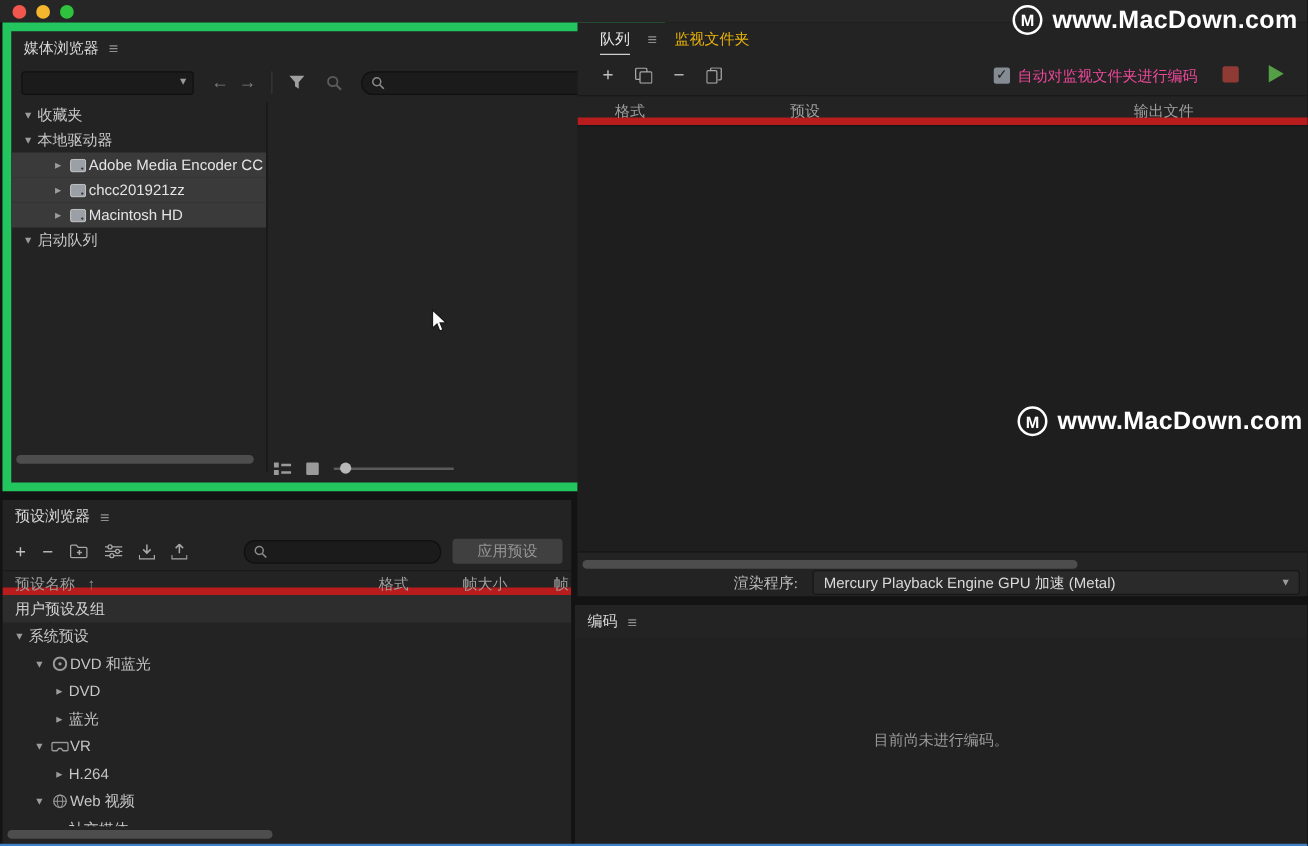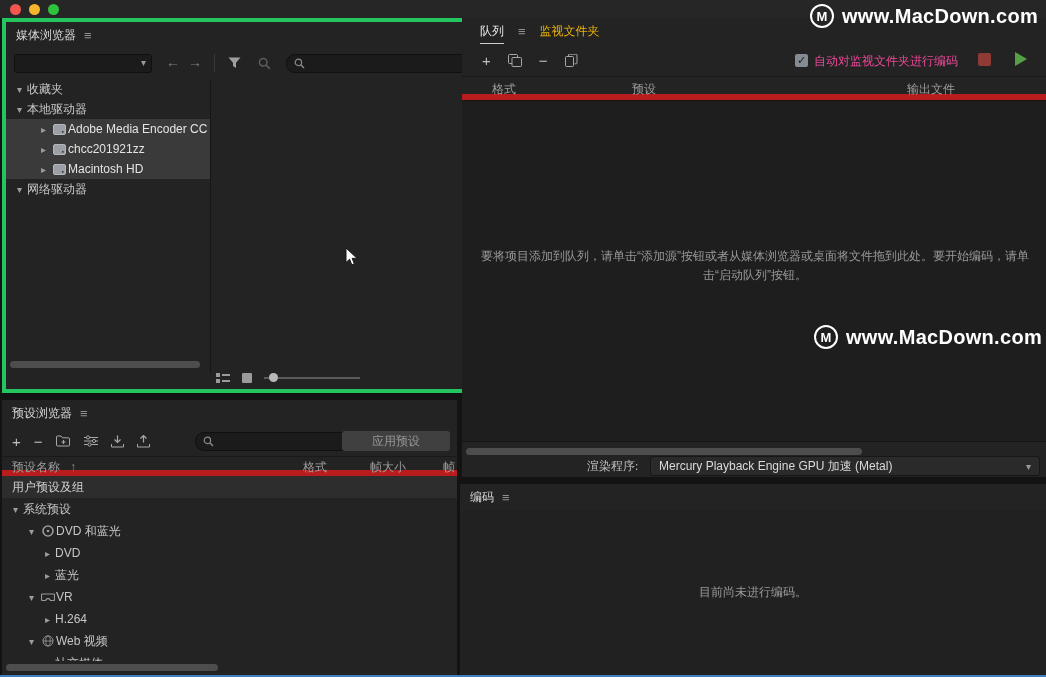--- a/index.html
+++ b/index.html
@@ -14,21 +14,21 @@
   .tl.grn{left:48px;background:#2ec23f;}
 
   
   .wm{position:absolute;display:flex;align-items:center;gap:8px;color:#ffffff;font-weight:bold;z-index:60;}
   .wm .logo{width:24px;height:24px;border:2px solid #fff;border-radius:50%;display:flex;align-items:center;justify-content:center;font-size:13px;flex:none;}
   .wm .txt{font-size:20px;letter-spacing:.3px;white-space:nowrap;}
   #wm-title{top:4px;right:8px;}
   #wm-queue{left:352px;top:224px;}
 
   .panel{position:absolute;background:#232323;}
-  #media{left:2px;top:18px;width:530px;height:375px;border:4px solid #22c55e;}
+  #media{left:2px;top:18px;width:530px;height:375px;border:7px solid #22c55e;}
   #preset{left:2px;top:400px;width:455px;height:275px;overflow:hidden;}
   #queue{left:462px;top:18px;width:586px;height:459px;overflow:hidden;}
   #encode{left:460px;top:484px;width:586px;height:191px;overflow:hidden;}
 
   .phead{height:26px;display:flex;align-items:center;gap:8px;padding:0 10px;}
   .ptitle{color:#d8d8d8;}
   .menu-ic{color:#8f8f8f;font-size:13px;line-height:1;}
 
   
   .mb-toolbar{position:absolute;top:26px;left:0;right:0;height:31px;}
@@ -54,21 +54,21 @@
   .thumb-sq{width:10px;height:10px;background:#9a9a9a;border-radius:1px;}
   .zoom{display:flex;align-items:center;width:96px;position:relative;height:14px;}
   .zoom .track{position:absolute;left:0;right:0;top:6px;height:2px;background:#5a5a5a;}
   .zoom .knob{position:absolute;left:5px;top:2px;width:9px;height:9px;border-radius:50%;background:#b8b8b8;}
 
   
   .p-toolbar{position:absolute;top:26px;left:0;right:0;height:30px;}
   .p-icons{position:absolute;left:10px;top:0;height:30px;display:flex;align-items:center;gap:13px;}
   .gicon{color:#c0c0c0;font-size:15px;line-height:1;}
   .p-search{left:193px;width:158px;}
-  .apply-btn{position:absolute;right:7px;top:5px;width:108px;height:20px;background:#404040;border-radius:3px;color:#969696;display:flex;align-items:center;justify-content:center;}
+  .apply-btn{position:absolute;right:7px;top:5px;width:88px;height:20px;background:#404040;border-radius:3px;color:#969696;display:flex;align-items:center;justify-content:center;}
   .cols{position:absolute;left:0;right:0;border-top:1px solid #191919;border-bottom:6px solid #b91c1c;color:#9e9e9e;}
   .p-cols{top:56px;height:20px;}
   .cols span{position:absolute;line-height:20px;white-space:nowrap;}
   .p-rows{position:absolute;top:76px;left:0;right:0;bottom:14px;overflow:hidden;}
   .prow{height:22px;display:flex;align-items:center;white-space:nowrap;overflow:hidden;color:#c6c6c6;}
   .prow.group{background:#2d2d2d;color:#d2d2d2;padding-left:10px;}
   .pind0{padding-left:6px;}
   .pind1{padding-left:22px;}
   .pind2{padding-left:38px;}
   .p-hscroll{left:4px;bottom:4px;width:212px;}
@@ -180,21 +180,21 @@
       <span class="ticon">
         <svg width="13" height="11" viewBox="0 0 13 11">
             <rect x="0.5" y="0.5" width="12" height="10" rx="1.5" fill="#9aa0a6" stroke="#c9c9c9" stroke-width="0.8"></rect>
             <circle cx="9.8" cy="7.8" r="0.9" fill="#2b2b2b"></circle>
           </svg>
       </span>
       <span>Macintosh HD</span>
     </div>
     <div class="trow ind1">
       <span class="caret">▾</span>
-      <span>网络驱动器</span>
+      <span>启动队列</span>
     </div>
     <div class="hbar mb-hscroll"></div>
   </div>
   <div class="mb-right"></div>
 
   <div class="mb-bottom">
     <span style="display:flex;">
       <svg width="14" height="12" viewBox="0 0 14 12">
           <rect x="0" y="1" width="4" height="4" fill="#9a9a9a"></rect>
           <rect x="6" y="2" width="8" height="2" fill="#9a9a9a"></rect>
@@ -353,21 +353,20 @@
     <span class="playbtn"></span>
   </div>
 
   <div class="cols q-cols">
     <span style="left:30px;">格式</span>
     <span style="left:170px;">预设</span>
     <span style="left:445px;">输出文件</span>
   </div>
 
   <div class="q-content">
-    <div class="empty-text">要将项目添加到队列，请单击“添加源”按钮或者从媒体浏览器或桌面将文件拖到此处。要开始编码，请单击“启动队列”按钮。</div>
     <div class="wm" id="wm-queue">
       <span class="logo">M</span>
       <span class="txt">www.MacDown.com</span>
     </div>
   </div>
   <div class="hbar q-hscroll" style="position:absolute;"></div>
 
   <div class="renderer-row">
     <span class="r-label">渲染程序:</span>
     <div class="r-dd">

